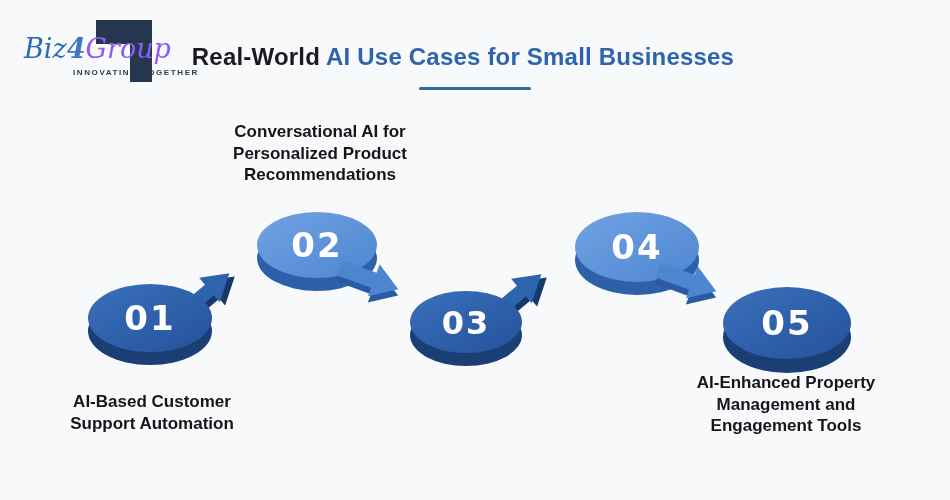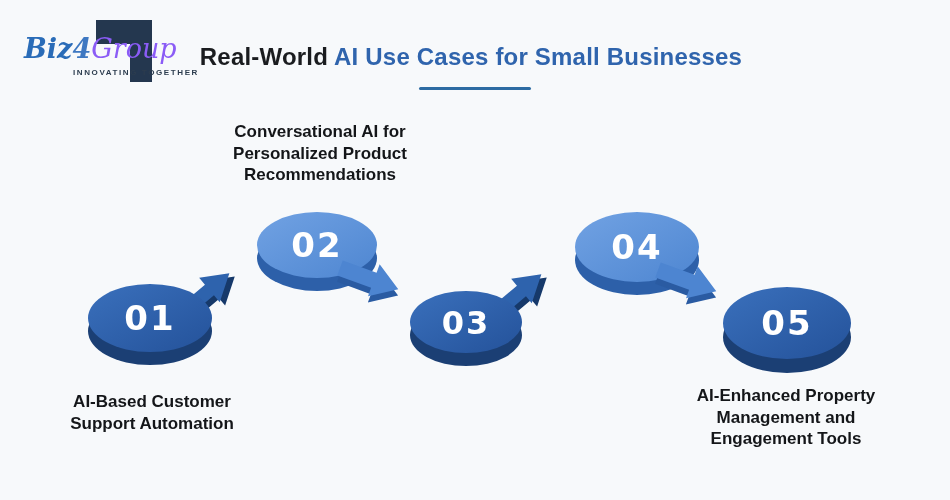--- a/index.html
+++ b/index.html
@@ -10,30 +10,30 @@
   }
   
   .logo{position:absolute;left:20px;top:16px;width:150px;height:72px;}
   .logo-mark{position:absolute;left:76px;top:4px;width:56px;height:62px;}
   .logo-mark .bar-top{position:absolute;left:0;top:0;width:56px;height:24px;background:#24374f;}
   .logo-mark .bar-right{position:absolute;right:0;top:0;width:22px;height:62px;background:#24374f;}
   .logo-text{
     position:absolute;left:4px;top:18px;white-space:nowrap;
     font-family:"DejaVu Serif",serif;font-style:italic;font-size:27px;line-height:30px;
   }
-  .logo-text .biz{color:#2a6cb8;font-weight:700;}
+  .logo-text .biz{color:#2a6cb8;font-weight:400;}
   .logo-text .four{color:#3e78c2;font-weight:700;}
   .logo-text .group{color:#8b5cf6;}
   .logo-tagline{
     position:absolute;left:10px;top:52px;
     font-size:8px;font-weight:700;letter-spacing:1.6px;color:#2c3c4e;white-space:nowrap;padding-left:43px;
   }
   
   .page-title{
-    position:absolute;left:116px;top:42px;width:710px;margin:0;
+    position:absolute;left:108px;top:42px;width:710px;margin:0;
     text-align:center;font-size:24px;font-weight:700;letter-spacing:.2px;line-height:30px;
   }
   .page-title .t-dark{color:#1a1c1f;}
   .page-title .t-blue{color:#2f64ad;}
   .title-underline{
     position:absolute;left:419px;top:87px;width:112px;height:3px;
     background:#2d6ba3;border-radius:2px;
   }
   
   .step-label{
@@ -66,21 +66,21 @@
   <h1 class="page-title">
     <span class="t-dark">Real-World </span><span class="t-blue">AI Use Cases for Small Businesses</span>
   </h1>
   <div class="title-underline"></div>
 
   <div class="step-label" style="left:212px;top:121px;width:216px">Conversational AI for
 Personalized Product
 Recommendations</div>
   <div class="step-label" style="left:42px;top:391px;width:220px">AI-Based Customer
 Support Automation</div>
-  <div class="step-label" style="left:671px;top:385px;width:230px">AI-Enhanced Property
+  <div class="step-label" style="left:671px;top:372px;width:230px">AI-Enhanced Property
 Management and
 Engagement Tools</div>
 
   <svg class="art" viewBox="0 0 950 210">
     <defs>
       <linearGradient id="gDark" x1="0" y1="0" x2="1" y2="1">
         <stop offset="0" stop-color="#3a70bc"></stop>
         <stop offset="1" stop-color="#24529a"></stop>
       </linearGradient>
       <linearGradient id="gLight" x1="0" y1="0" x2="1" y2="1">

